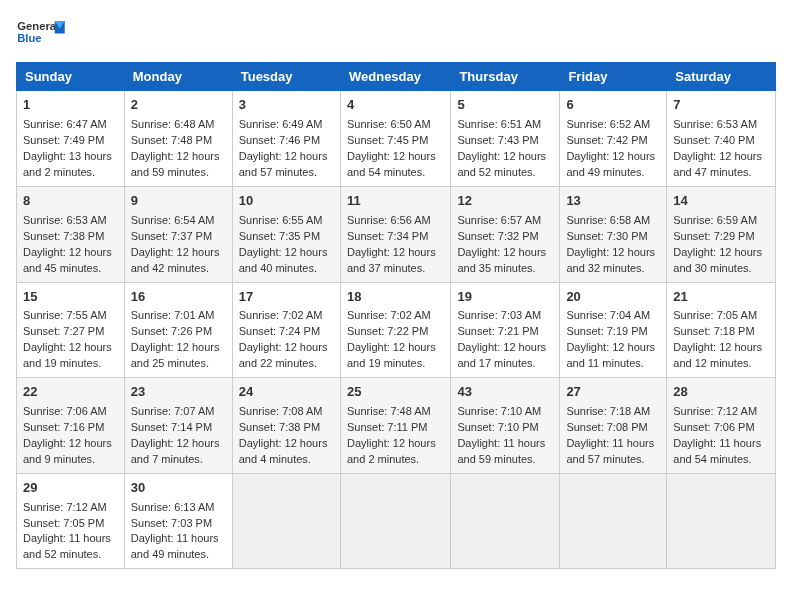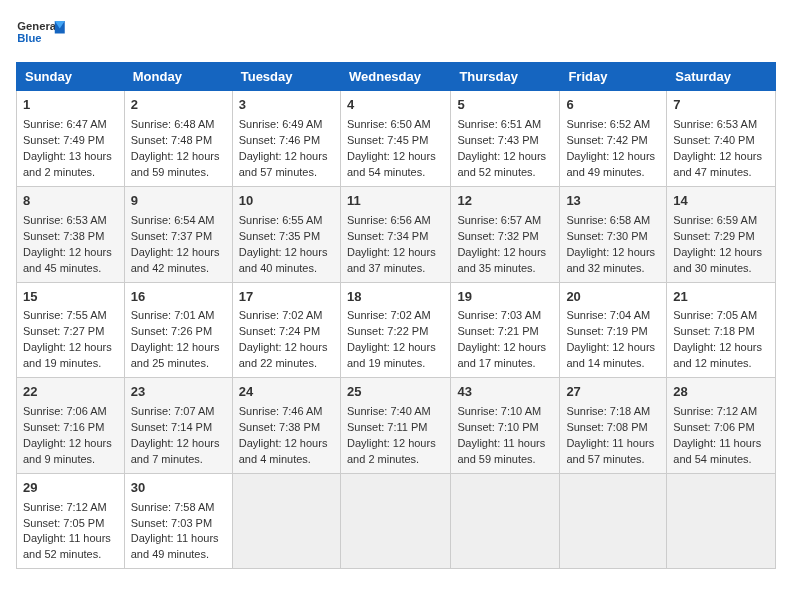--- a/index.html
+++ b/index.html
@@ -238,21 +238,21 @@
           <div>Sunrise: 7:03 AM</div>
           <div>Sunset: 7:21 PM</div>
           <div>Daylight: 12 hours</div>
           <div>and 17 minutes.</div>
         </td>
         <td>
           <span class="day-number">20</span>
           <div>Sunrise: 7:04 AM</div>
           <div>Sunset: 7:19 PM</div>
           <div>Daylight: 12 hours</div>
-          <div>and 14 minutes.</div>
+          <div>and 11 minutes.</div>
         </td>
         <td>
           <span class="day-number">21</span>
           <div>Sunrise: 7:05 AM</div>
           <div>Sunset: 7:18 PM</div>
           <div>Daylight: 12 hours</div>
           <div>and 12 minutes.</div>
         </td>
       </tr>
       <tr>
@@ -265,28 +265,28 @@
         </td>
         <td>
           <span class="day-number">23</span>
           <div>Sunrise: 7:07 AM</div>
           <div>Sunset: 7:14 PM</div>
           <div>Daylight: 12 hours</div>
           <div>and 7 minutes.</div>
         </td>
         <td>
           <span class="day-number">24</span>
-          <div>Sunrise: 7:46 AM</div>
+          <div>Sunrise: 7:08 AM</div>
           <div>Sunset: 7:38 PM</div>
           <div>Daylight: 12 hours</div>
           <div>and 4 minutes.</div>
         </td>
         <td>
           <span class="day-number">25</span>
-          <div>Sunrise: 7:40 AM</div>
+          <div>Sunrise: 7:48 AM</div>
           <div>Sunset: 7:11 PM</div>
           <div>Daylight: 12 hours</div>
           <div>and 2 minutes.</div>
         </td>
         <td>
           <span class="day-number">43</span>
           <div>Sunrise: 7:10 AM</div>
           <div>Sunset: 7:10 PM</div>
           <div>Daylight: 11 hours</div>
           <div>and 59 minutes.</div>
@@ -309,21 +309,21 @@
       <tr>
         <td>
           <span class="day-number">29</span>
           <div>Sunrise: 7:12 AM</div>
           <div>Sunset: 7:05 PM</div>
           <div>Daylight: 11 hours</div>
           <div>and 52 minutes.</div>
         </td>
         <td>
           <span class="day-number">30</span>
-          <div>Sunrise: 7:58 AM</div>
+          <div>Sunrise: 6:13 AM</div>
           <div>Sunset: 7:03 PM</div>
           <div>Daylight: 11 hours</div>
           <div>and 49 minutes.</div>
         </td>
         <td style="background: rgb(239, 239, 239);"></td>
         <td style="background: rgb(239, 239, 239);"></td>
         <td style="background: rgb(239, 239, 239);"></td>
         <td style="background: rgb(239, 239, 239);"></td>
         <td style="background: rgb(239, 239, 239);"></td>
       </tr>

